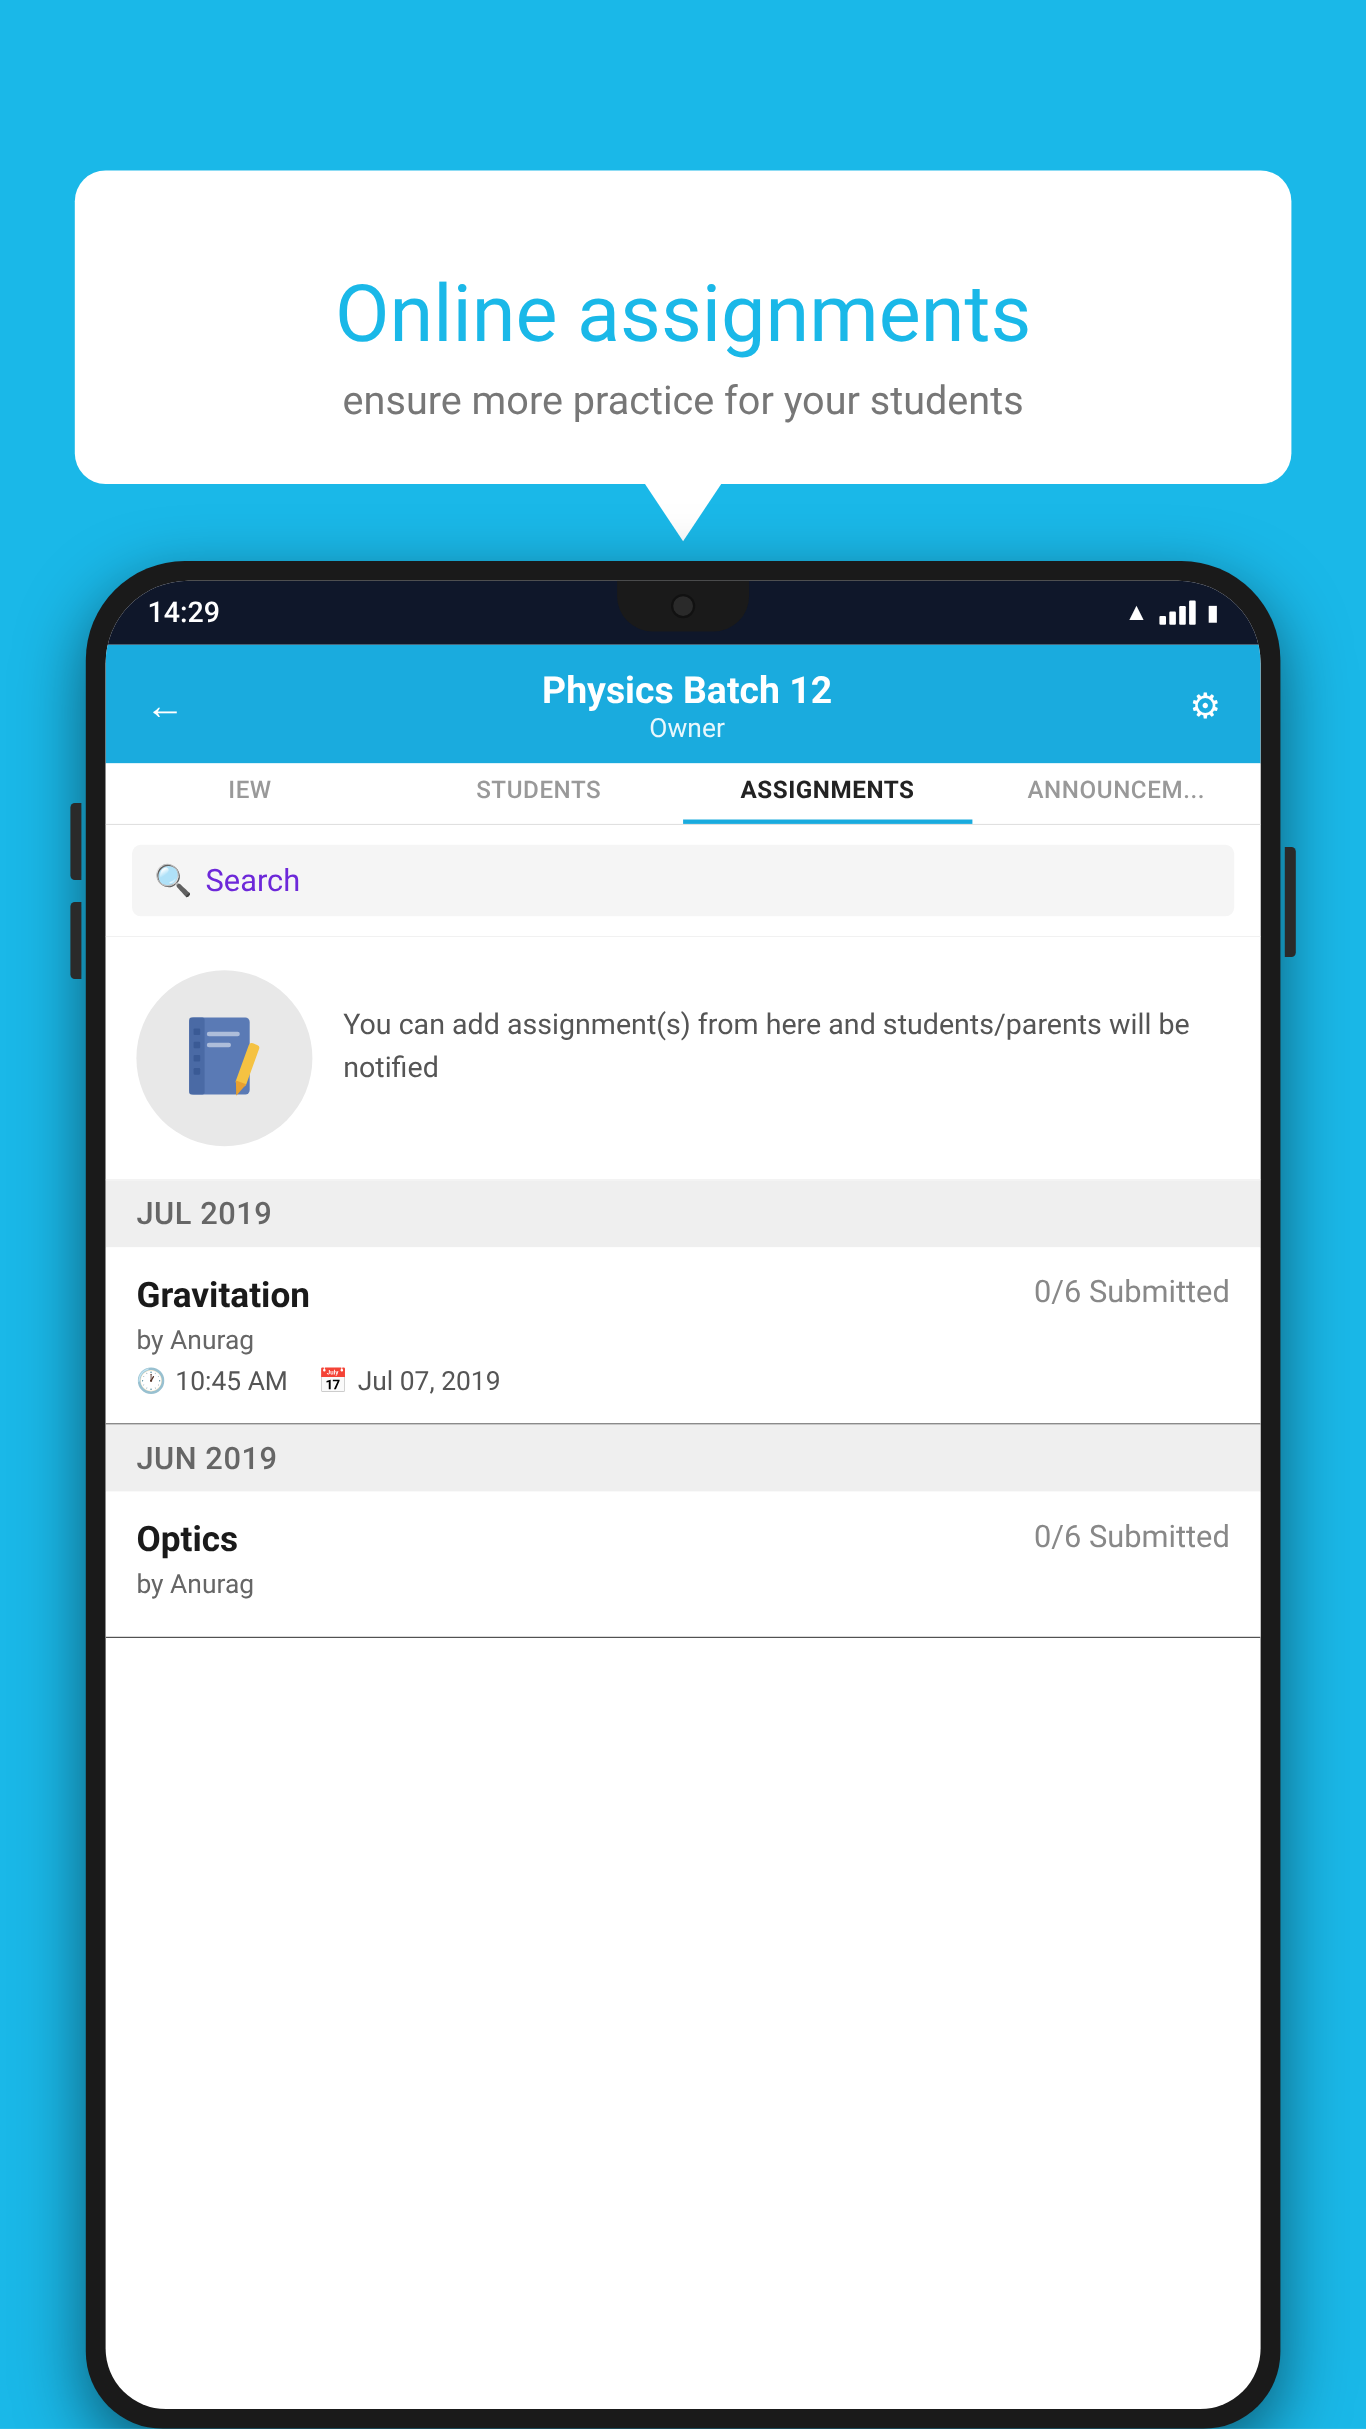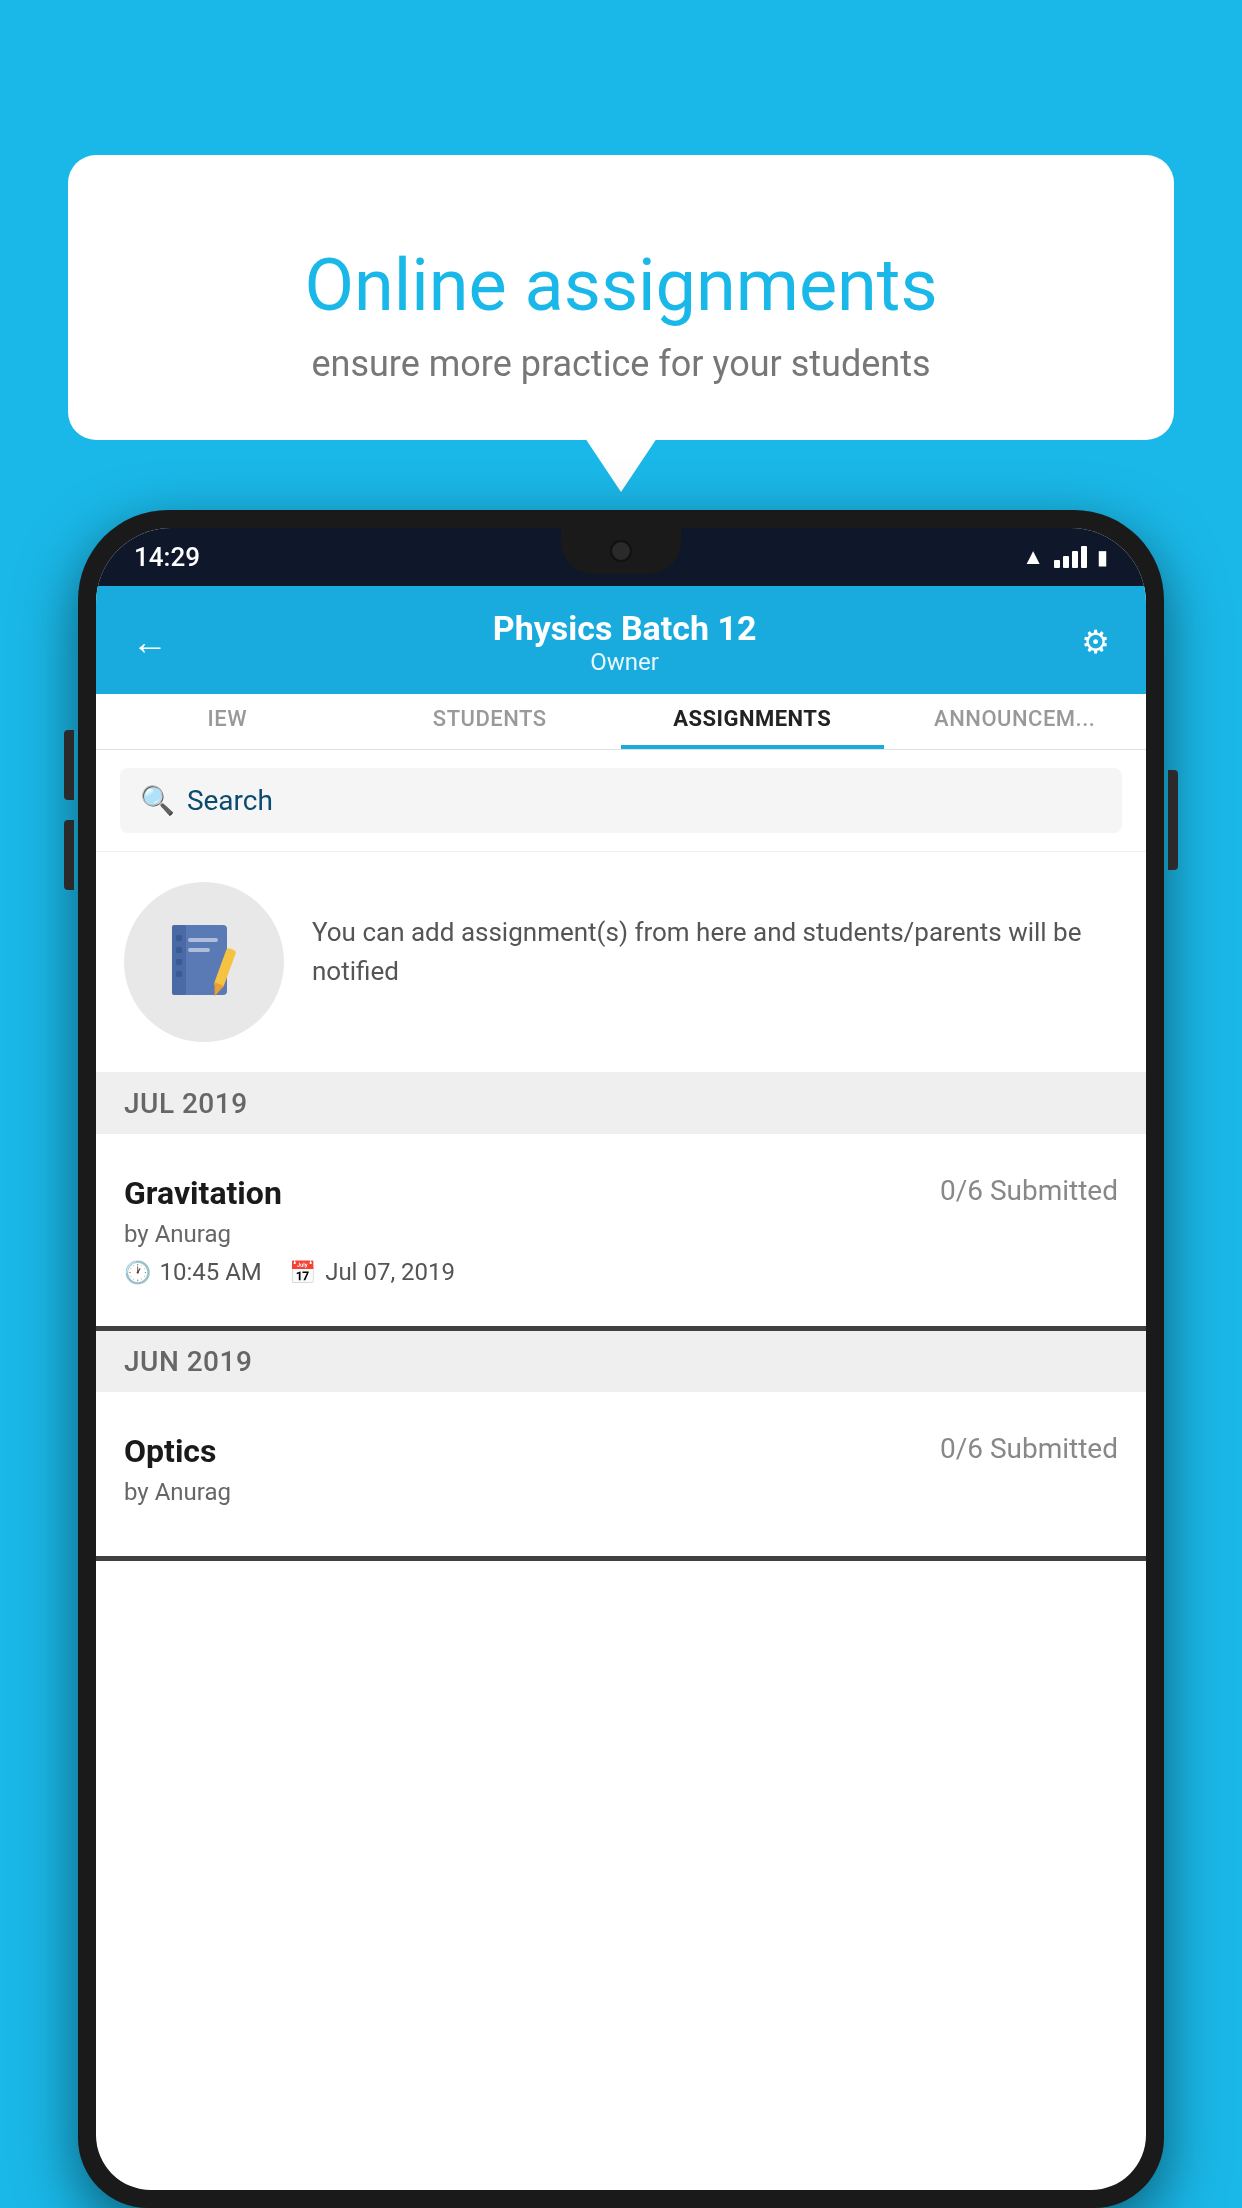--- a/index.html
+++ b/index.html
@@ -225,21 +225,21 @@
       padding: 16px 20px;
       gap: 12px;
     }
 
     .search-icon-svg {
       color: #999;
       font-size: 28px;
     }
 
     .search-placeholder {
-      color: #0c4a6e;
+      color: #6d28d9;
       font-size: 28px;
     }
 
     
     .promo-section {
       background: white;
       padding: 30px 28px;
       display: flex;
       align-items: center;
       gap: 28px;
@@ -286,22 +286,22 @@
       padding: 14px 28px;
       font-size: 28px;
       color: #666;
       font-weight: 500;
       letter-spacing: 0.5px;
     }
 
     
     .assignment-item {
       background: white;
-      padding: 40px 28px;
-      border-bottom: 5px solid #404040;
+      padding: 24px 28px;
+      border-bottom: 1px solid #404040;
     }
 
     .assignment-row1 {
       display: flex;
       justify-content: space-between;
       align-items: flex-start;
       margin-bottom: 8px;
     }
 
     .assignment-name {

